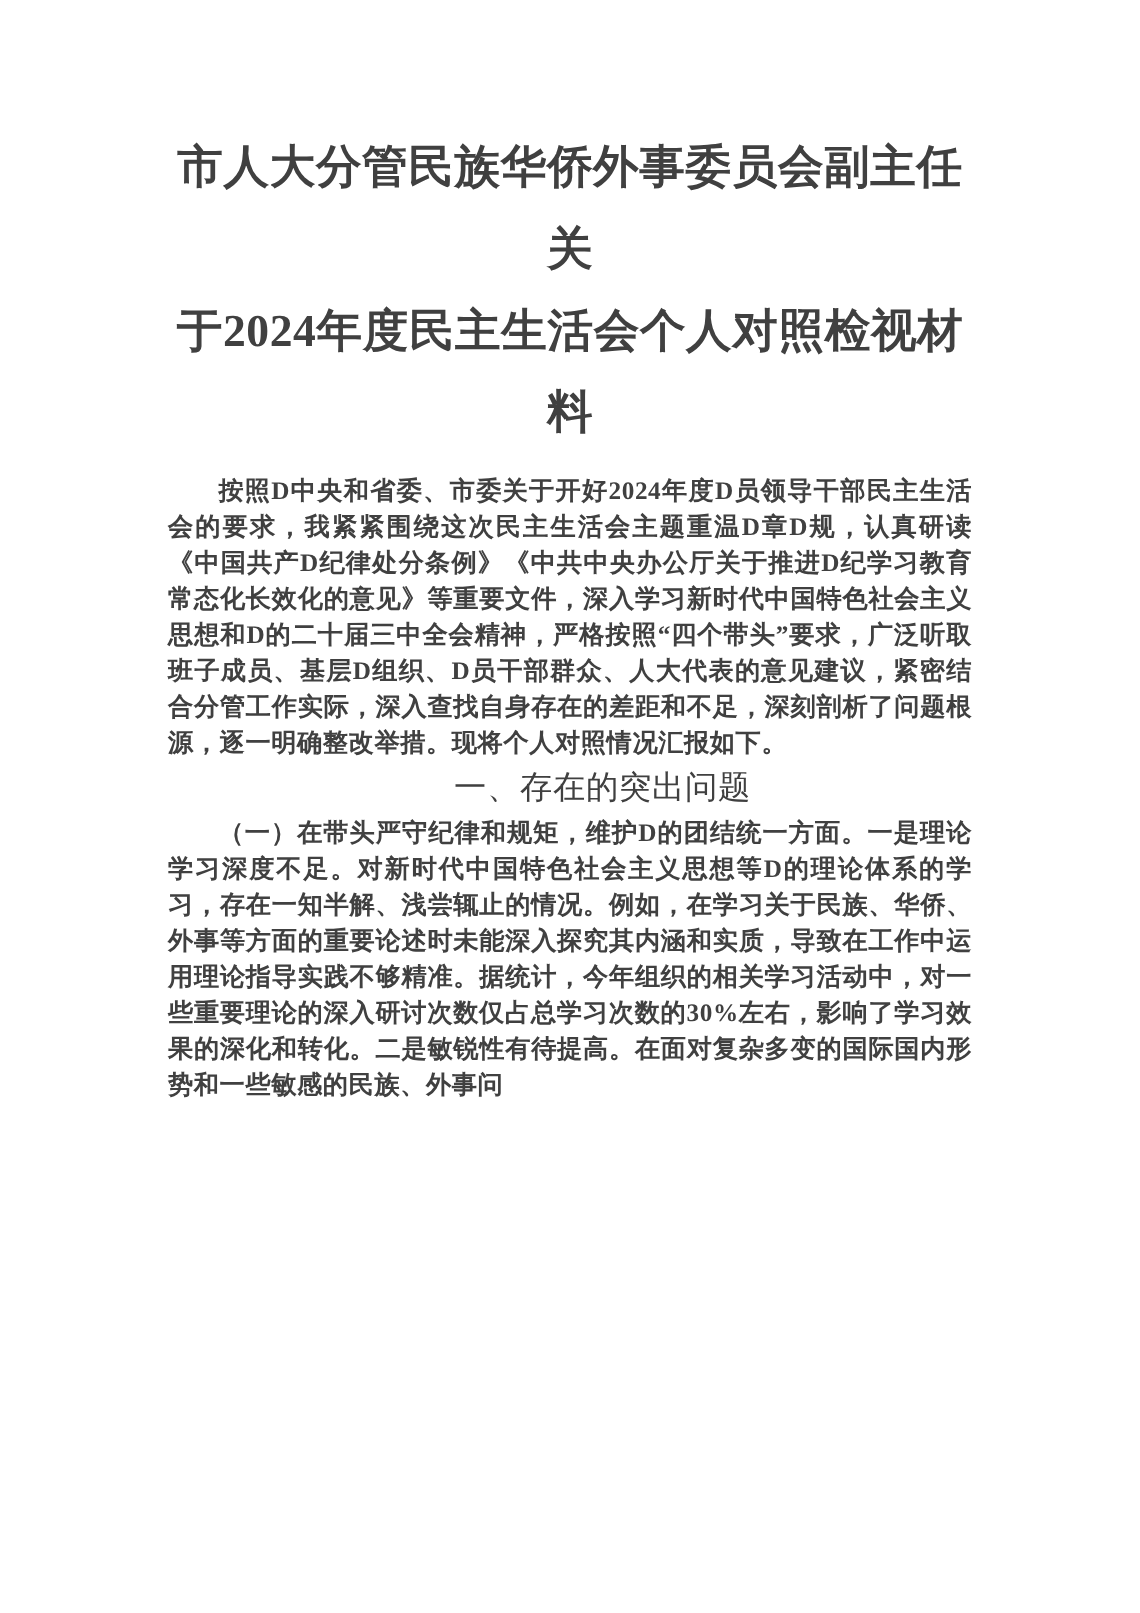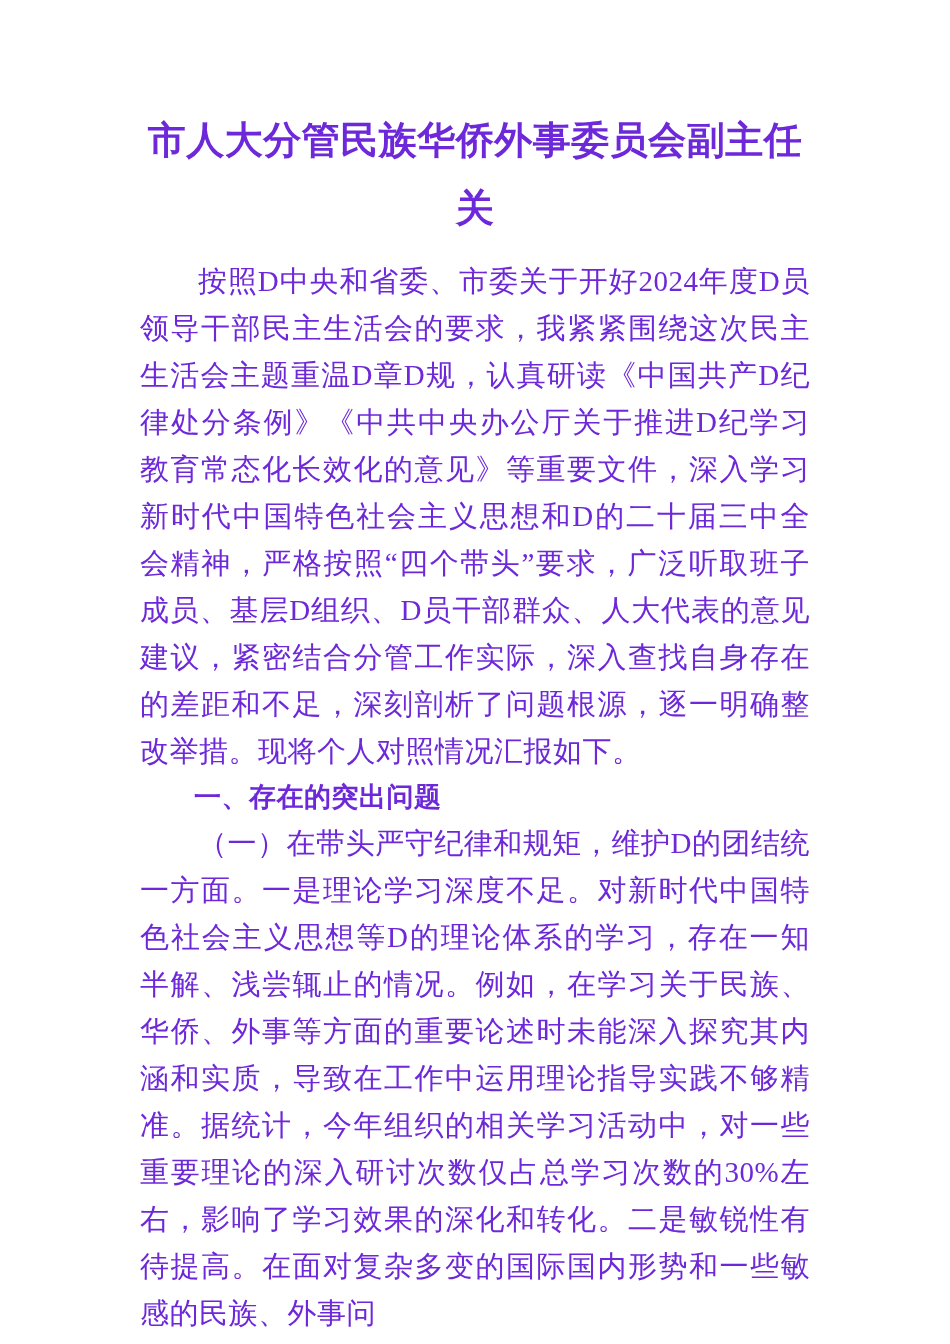--- a/index.html
+++ b/index.html
@@ -9,65 +9,67 @@
   }
   .page {
     position: relative;
     width: 950px;
     height: 1344px;
     margin: 0 auto;
     background: #ffffff;
     box-sizing: border-box;
     padding: 106px 140px 0 140px;
     overflow: hidden;
-    color: #6d28d9;
+    color: #404040;
   }
   .doc-title {
     font-family: "Liberation Serif", "DejaVu Serif", serif;
     font-weight: bold;
     font-size: 38px;
     line-height: 68px;
     text-align: center;
     letter-spacing: 0.5px;
   }
   .doc-body {
     margin-top: 16px;
   }
   .para {
     margin: 0;
     font-family: "Liberation Serif", "DejaVu Serif", serif;
-    font-weight: normal;
-    font-size: 29px;
-    line-height: 47px;
+    font-weight: bold;
+    font-size: 21px;
+    line-height: 30px;
     text-align: justify;
     text-justify: inter-character;
     text-indent: 2em;
     letter-spacing: 0.5px;
   }
   .heading {
     margin: 0;
     font-family: "Liberation Sans", "DejaVu Sans", sans-serif;
-    font-weight: bold;
+    font-weight: normal;
     font-size: 27px;
     line-height: 44.5px;
     text-indent: 2em;
     letter-spacing: 0.5px;
+    text-align: center;
   }
   .lead {
     
     font-family: "Liberation Serif", "DejaVu Serif", serif;
   }
 </style>
 </head>
 <body>
 
 <div class="page">
 
   <header class="doc-title">
     <div class="title-line">市人大分管民族华侨外事委员会副主任关</div>
+    <div class="title-line">于2024年度民主生活会个人对照检视材料</div>
   </header>
 
   <main class="doc-body">
 
     <p class="para">按照D中央和省委、市委关于开好2024年度D员领导干部民主生活会的要求，我紧紧围绕这次民主生活会主题重温D章D规，认真研读《中国共产D纪律处分条例》《中共中央办公厅关于推进D纪学习教育常态化长效化的意见》等重要文件，深入学习新时代中国特色社会主义思想和D的二十届三中全会精神，严格按照“四个带头”要求，广泛听取班子成员、基层D组织、D员干部群众、人大代表的意见建议，紧密结合分管工作实际，深入查找自身存在的差距和不足，深刻剖析了问题根源，逐一明确整改举措。现将个人对照情况汇报如下。</p>
 
     <h2 class="heading">一、存在的突出问题</h2>
 
     <p class="para"><span class="lead">（一）在带头严守纪律和规矩，维护D的团结统一方面。</span><span>一是理论学习深度不足。对新时代中国特色社会主义思想等D的理论体系的学习，存在一知半解、浅尝辄止的情况。例如，在学习关于民族、华侨、外事等方面的重要论述时未能深入探究其内涵和实质，导致在工作中运用理论指导实践不够精准。据统计，今年组织的相关学习活动中，对一些重要理论的深入研讨次数仅占总学习次数的30%左右，影响了学习效果的深化和转化。二是敏锐性有待提高。在面对复杂多变的国际国内形势和一些敏感的民族、外事问</span></p>
 

